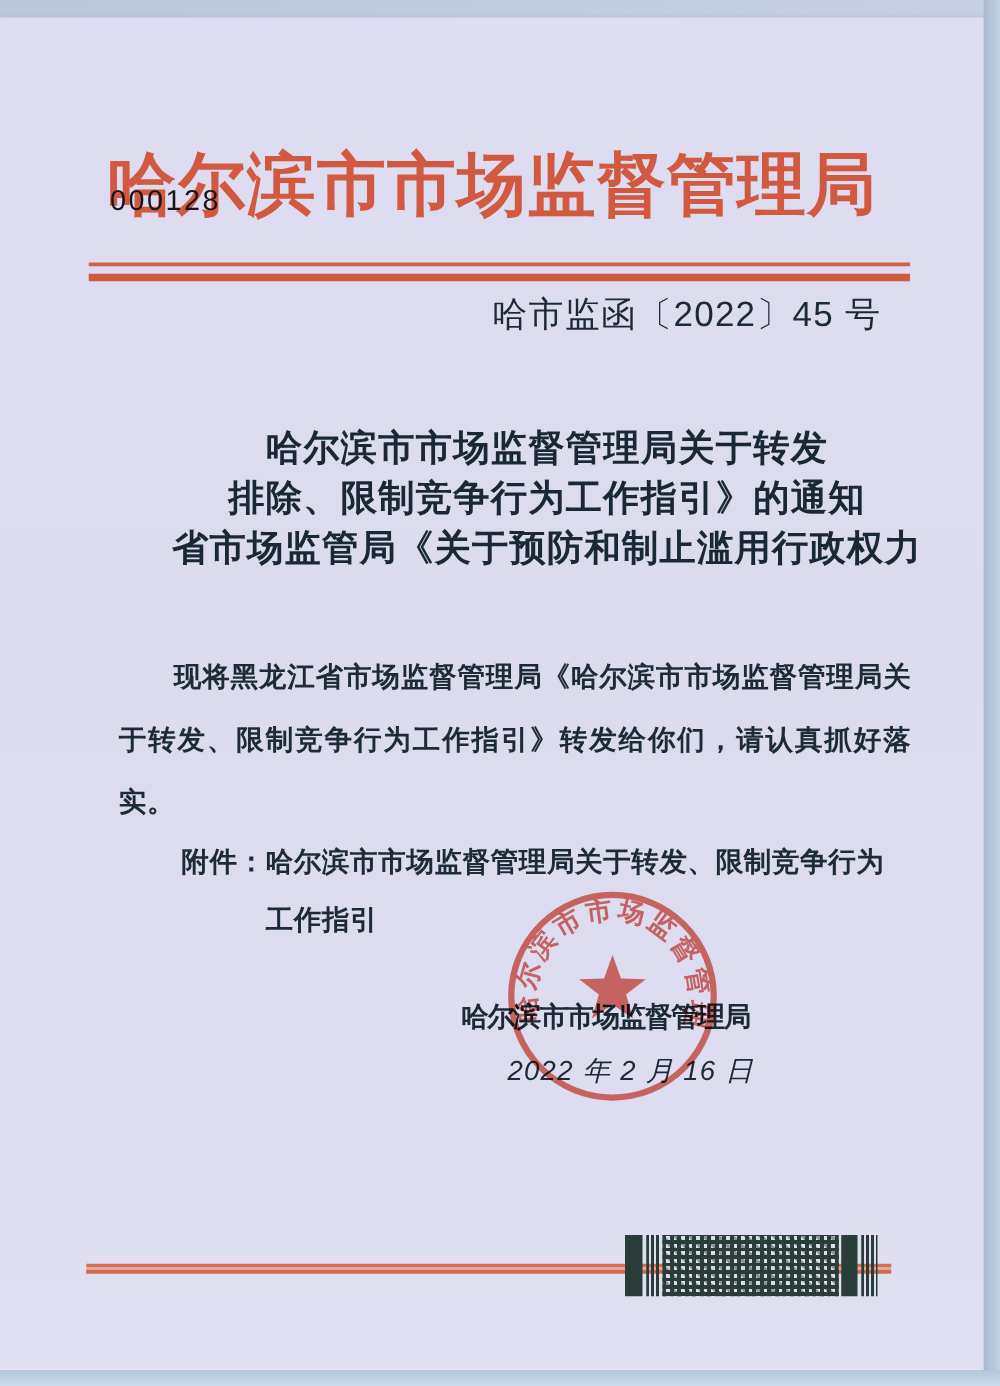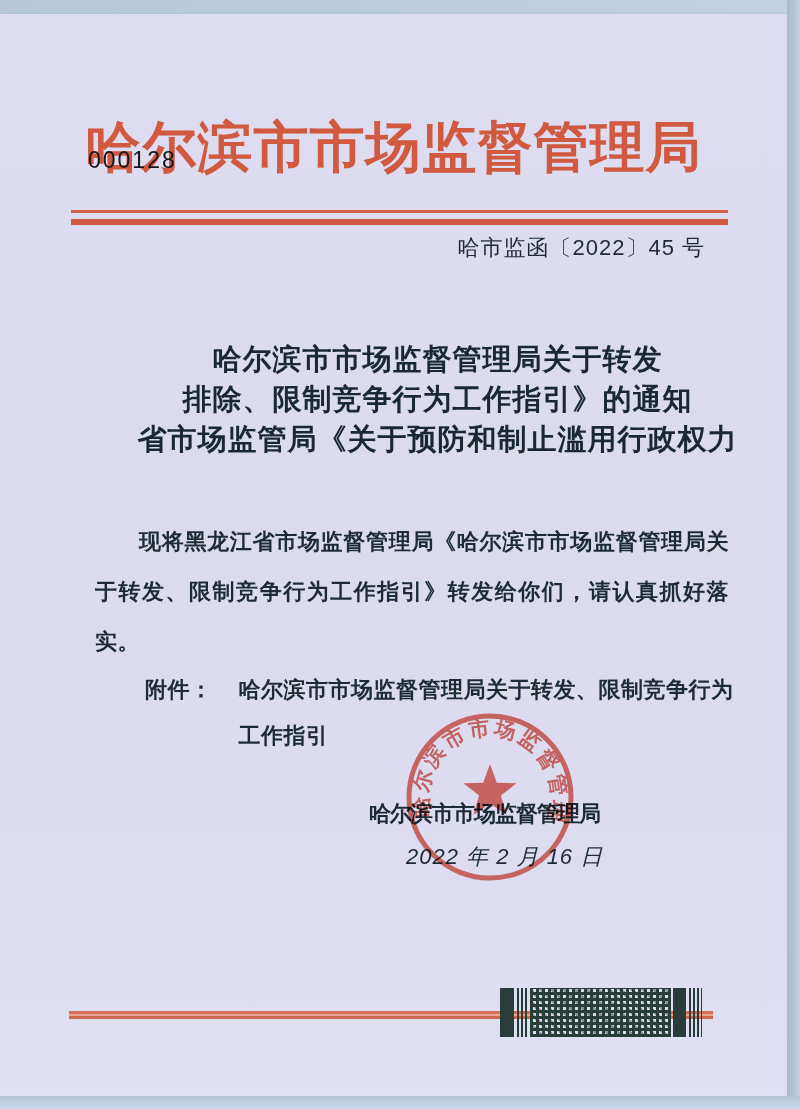--- a/index.html
+++ b/index.html
@@ -37,21 +37,21 @@
     white-space:nowrap;
   }
   .rule{
     position:absolute;left:71px;top:196px;width:657px;
   }
   .rule .thin{height:3px;background:#d2604a;}
   .rule .gap{height:6px;}
   .rule .thick{height:6px;background:#cf5a42;}
   .doc-number{
     position:absolute;top:219px;right:82px;
-    font-size:22px;color:#1c2a33;letter-spacing:1px;
+    font-size:28px;color:#1c2a33;letter-spacing:1px;
     font-weight:500;
     padding-left:25px;
   }
   .title{
     position:absolute;left:0;top:325px;width:100%;
     text-align:center;
     font-family:"Liberation Serif",serif;
     font-weight:bold;
     font-size:29px;
     line-height:40px;
@@ -68,21 +68,21 @@
   .para{
     margin:14px 0 0 0;
     text-indent:2em;
     line-height:50px;
     text-align:justify;
   }
   .attachment{
     position:absolute;left:145px;top:653px;
     display:flex;
     font-size:22px;color:#1d2b34;font-weight:600;
-    letter-spacing:.5px;line-height:46px;gap:26px;
+    letter-spacing:.5px;line-height:46px;
   }
   .attachment .att-label{flex:0 0 auto;}
   .attachment .att-text{width:498px;}
   .signer{
     position:absolute;left:369px;top:785px;
     font-size:22px;font-weight:700;color:#1b2a33;
     letter-spacing:-1px;
     white-space:nowrap;
   }
   .doc-date{

